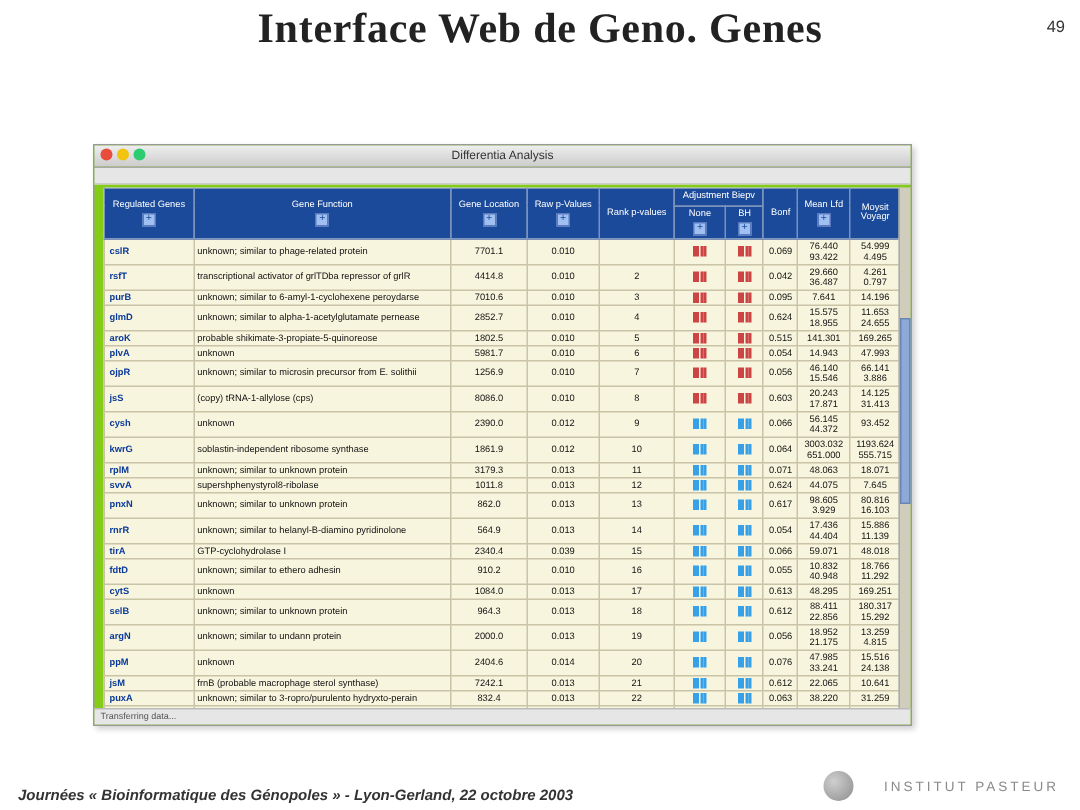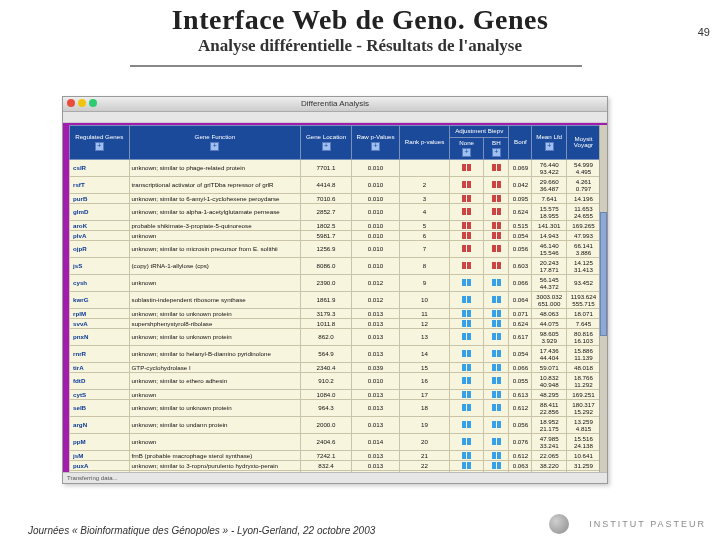--- a/index.html
+++ b/index.html
@@ -1,55 +1,51 @@
 <!DOCTYPE html>
 <html><head>
 <meta charset="utf-8">
 <style>
 html,body{margin:0;padding:0;width:720px;height:540px;background:#fff;font-family:Arial,Helvetica,sans-serif;overflow:hidden}
 .slide{position:relative;width:720px;height:540px}
-.pagenum{position:absolute;top:22px;right:10px;font-size:11px;color:#333}
+.pagenum{position:absolute;top:8px;right:10px;font-size:11px;color:#333}
 .title{font-family:"Comic Sans MS","Chalkboard SE",cursive;font-size:28px;font-weight:bold;text-align:center;color:#222;margin-top:4px;letter-spacing:0.5px}
 .subtitle{font-family:"Comic Sans MS","Chalkboard SE",cursive;font-size:17px;font-weight:bold;text-align:center;color:#333;margin-top:0}
 .subtitle hr{position:absolute;left:130px;width:452px;border:none;border-top:2px solid #888}
-.screenshot{position:absolute;left:62px;top:92px;width:544px;height:386px;background:#a21caf;border:1px solid #999;box-shadow:2px 2px 4px rgba(0,0,0,0.2)}
+.screenshot{position:absolute;left:62px;top:92px;width:544px;height:386px;background:#84cc16;border:1px solid #999;box-shadow:2px 2px 4px rgba(0,0,0,0.2)}
 .window-bar{height:14px;background:linear-gradient(#eee,#ccc);position:relative;border-bottom:1px solid #aaa}
 .window-bar .dots{position:absolute;left:4px;top:2px;display:flex;gap:3px}
 .window-bar .dots span{width:8px;height:8px;border-radius:50%}
 .d1{background:#e74c3c}.d2{background:#f1c40f}.d3{background:#2ecc71}
 .window-bar .wtitle{text-align:center;font-size:8px;color:#333;line-height:14px}
 .addr-bar{height:10px;background:#e6e6e6;border-bottom:1px solid #ccc}
 .table-wrap{position:absolute;left:6px;right:6px;top:28px;bottom:10px;overflow:hidden;background:#f6f2da}
 table{border-collapse:collapse;width:100%;font-size:6.2px;color:#111}
 thead th{background:#1b4a9a;color:#fff;font-weight:normal;padding:2px 2px;border:1px solid #7a92bb;text-align:center;line-height:1.1}
 thead th.sub{background:#1b4a9a}
 thead th .plus{display:inline-block;width:7px;height:7px;background:#9fc0f0;border:1px solid #5a7abf;line-height:6px;font-size:7px;color:#1b4a9a;margin-top:1px}
 tbody td{border:1px solid #c9c4a8;padding:1px 2px;background:#f8f5de;text-align:center;white-space:nowrap;overflow:hidden}
 tbody td.left{text-align:left;max-width:155px;overflow:hidden;text-overflow:ellipsis}
 tbody td.gene{text-align:left;color:#0a3a9a;font-weight:bold;padding-left:3px}
 .bars{display:flex;gap:0.5px;justify-content:center}
 .bars span{display:inline-block;width:2px;height:7px;background:#c44}
 .bars.blue span{background:#36a0e8}
-.footer{position:absolute;left:28px;bottom:8px;font-size:10px;font-style:italic;color:#333;font-weight:normal}
+.footer{position:absolute;left:12px;bottom:8px;font-size:10px;font-style:italic;color:#333;font-weight:bold}
 .logo{position:absolute;right:14px;bottom:10px;display:flex;align-items:center;gap:20px}
 .logo .globe{width:20px;height:20px;border-radius:50%;background:radial-gradient(circle at 35% 35%,#cfcfcf,#8c8c8c);position:relative}
 .logo .txt{font-size:9px;letter-spacing:2px;color:#8a8a8a}
 .scrollbar{position:absolute;right:0;top:28px;bottom:10px;width:7px;background:#d0cdbc;border-left:1px solid #aaa}
 .scrollbar .thumb{position:absolute;left:0;right:0;top:25%;height:35%;background:#8da9d8;border:1px solid #6b86b0}
 .status-bar{position:absolute;left:0;right:0;bottom:0;height:10px;background:#e6e6e6;border-top:1px solid #bbb;font-size:6px;color:#555;padding-left:4px;line-height:10px}
 </style>
 </head>
 <body>
 <div class="slide">
   <div class="pagenum">49</div>
   <div class="title">Interface Web de Geno. Genes</div>
-  <div class="subtitle">
-    <span>Analyse différentielle - Résultats de l'analyse</span>
-    <hr>
-  </div>
 
   <div class="screenshot">
     <div class="window-bar">
       <div class="dots">
         <span class="d1"></span>
         <span class="d2"></span>
         <span class="d3"></span>
       </div>
       <div class="wtitle">Differentia Analysis</div>
     </div>

